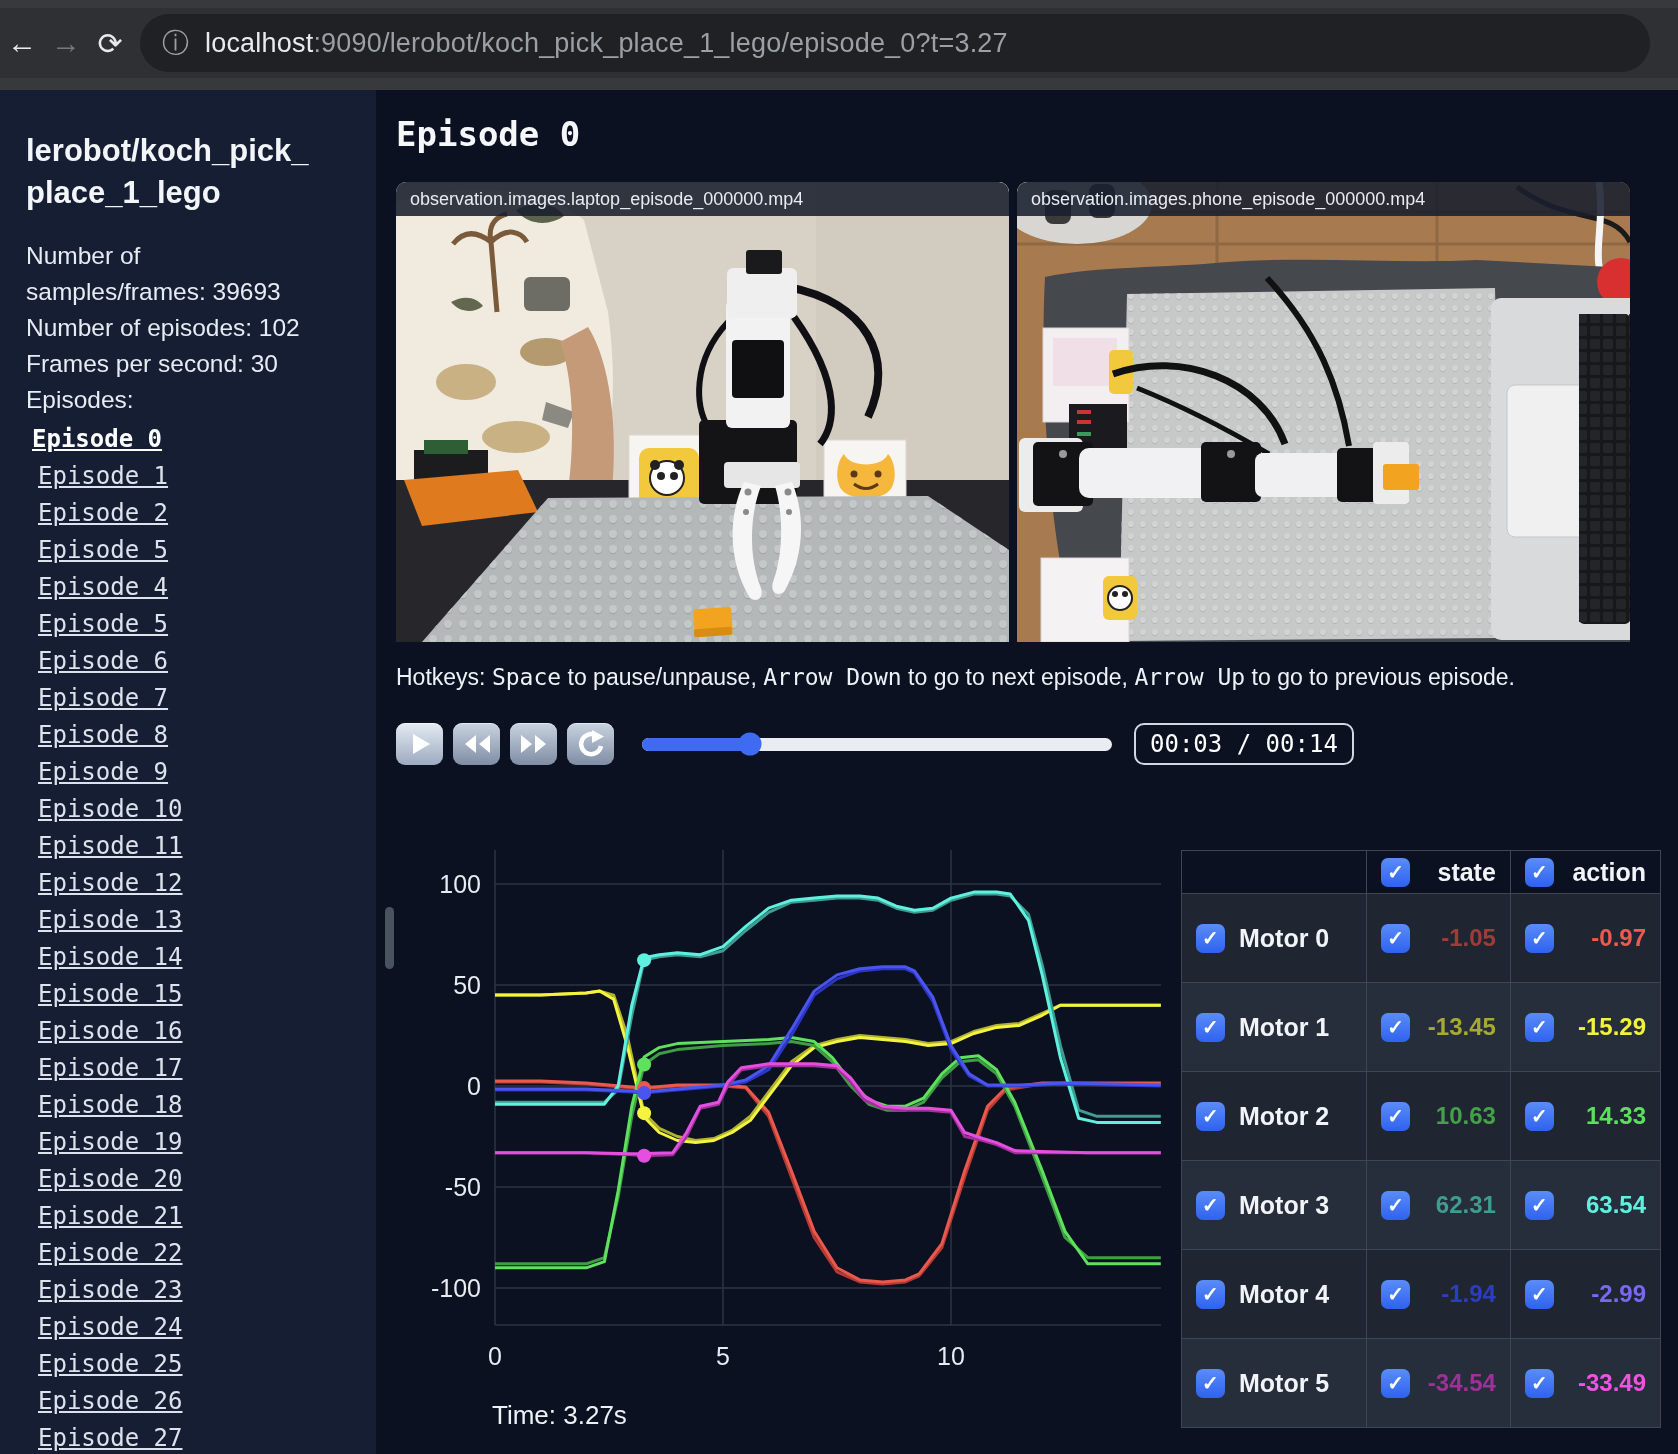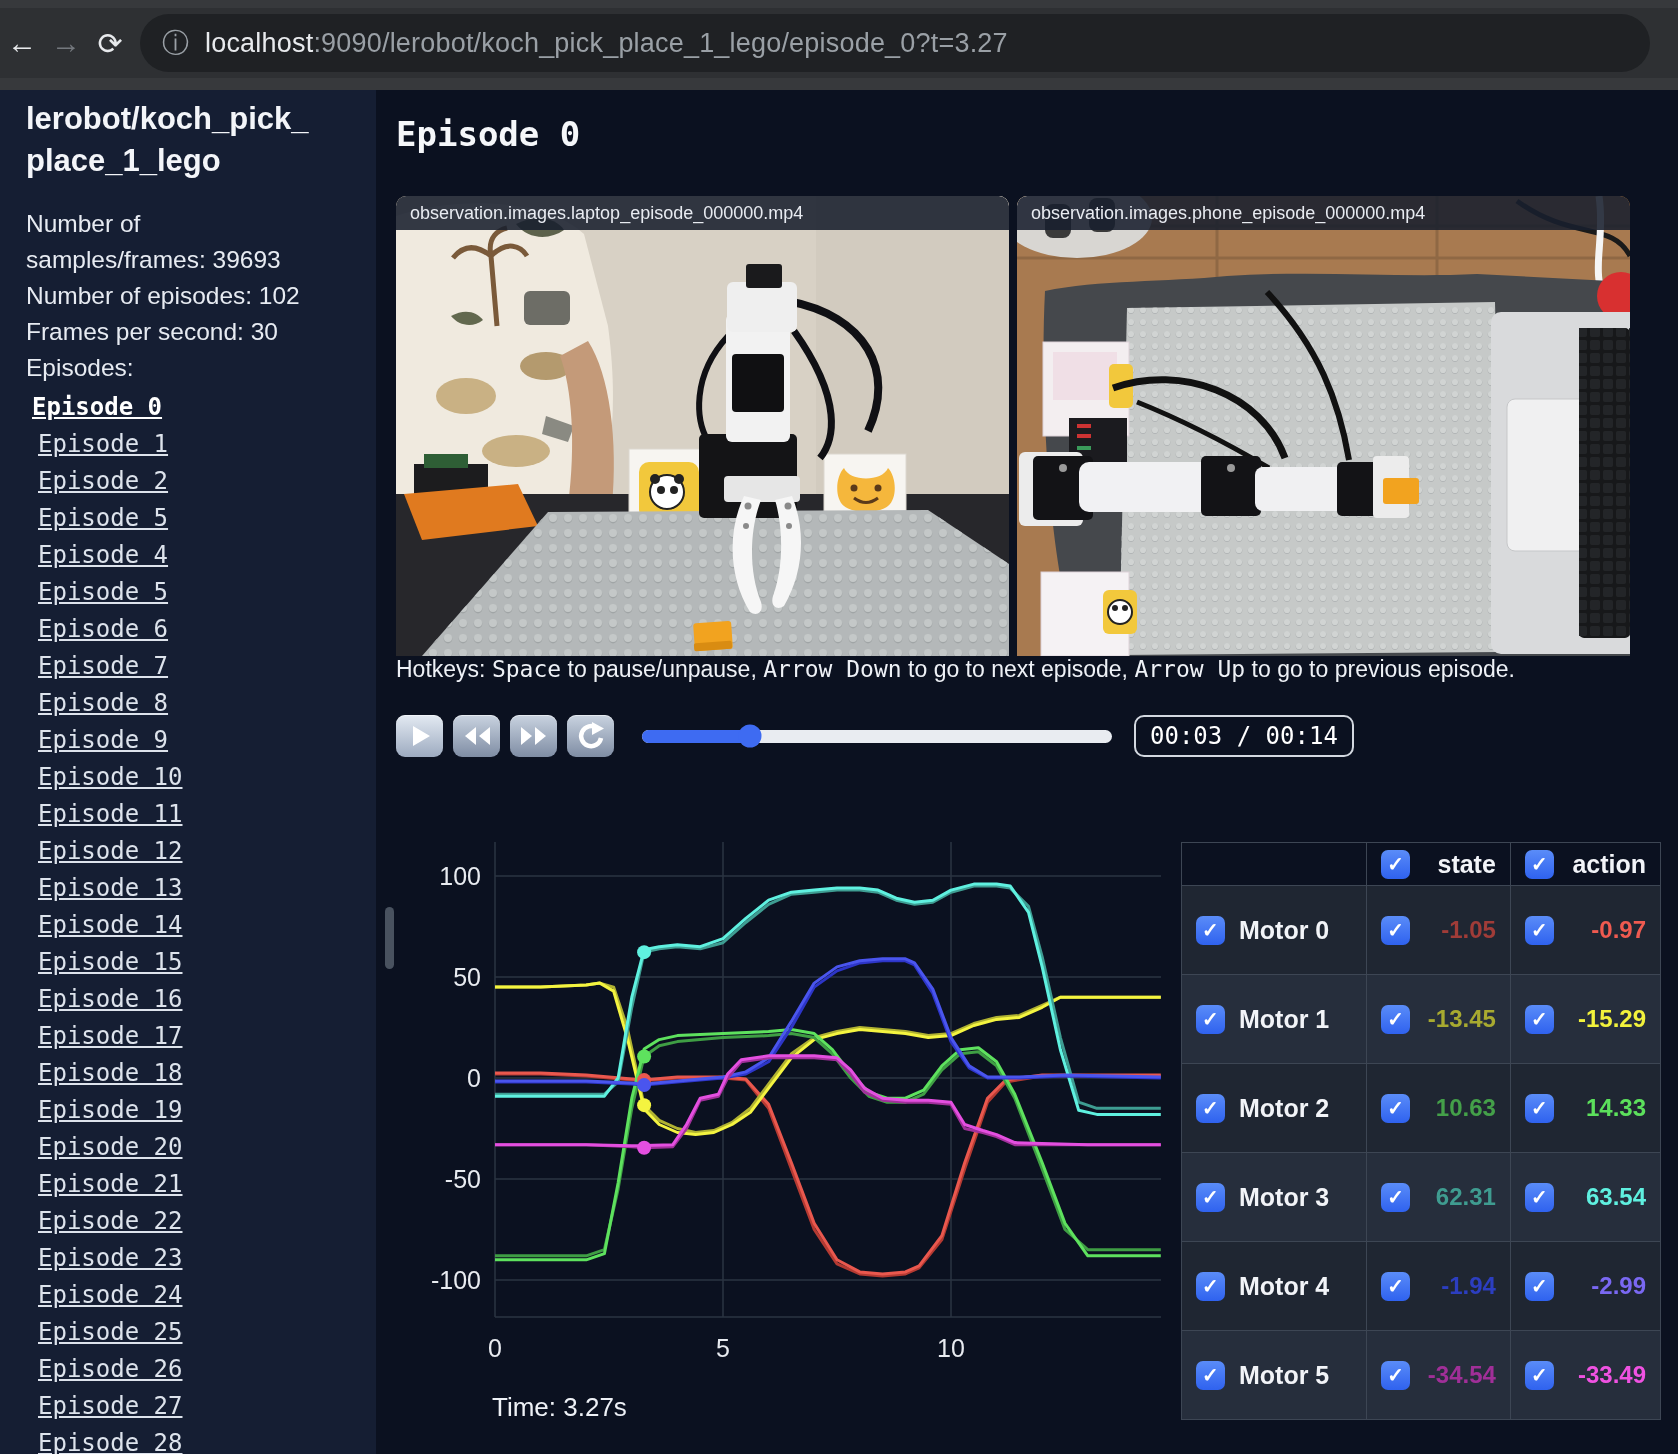--- a/index.html
+++ b/index.html
@@ -13,42 +13,42 @@
   .navbtn{width:44px;text-align:center;font-size:30px;color:#e8eaed;cursor:pointer;flex:none;}
   .navbtn.dim{color:#74787e;}
   .urlbar{flex:none;width:1510px;height:58px;margin-left:8px;background:#1f2124;border-radius:29px;display:flex;align-items:center;padding:0 22px;box-sizing:border-box;}
   .urlbar .info{font-size:27px;color:#9aa0a6;margin-right:16px;}
   .urltext{font-size:27px;letter-spacing:.2px;white-space:nowrap;}
   .urltext .host{color:#e8eaed;}
   .urltext .rest{color:#9aa0a6;}
 
   
   .app{display:flex;height:1364px;position:relative;}
-  .sidebar{flex:none;width:376px;background:#151e33;box-sizing:border-box;padding:8px 26px 0 26px;overflow:hidden;}
+  .sidebar{flex:none;width:376px;background:#151e33;box-sizing:border-box;padding:40px 26px 0 26px;overflow:hidden;}
   .main{flex:1;background:#0b1120;box-sizing:border-box;padding:18px 0 0 20px;overflow:hidden;position:relative;}
   .scrollthumb{position:absolute;left:385px;top:817px;width:9px;height:62px;border-radius:5px;background:#49525f;}
 
   
   .ds-title{color:#f3f5f9;font-weight:bold;font-size:31px;line-height:1.36;word-break:break-all;width:300px;}
   .ds-info{margin-top:24px;color:#e7ebf2;font-size:24.5px;line-height:1.47;width:300px;}
   .ep-list{margin-top:2px;display:flex;flex-direction:column;}
   a.ep{font-family:"DejaVu Sans Mono",monospace;font-size:24px;color:#dde3ec;text-decoration:underline;margin:4.5px 0 4.5px 12px;width:max-content;}
   a.ep.active{font-weight:bold;color:#ffffff;margin-left:6px;}
 
   
   h1.page-title{margin:6px 0 0 0;color:#f5f7fa;font-size:34px;font-family:"DejaVu Sans Mono",monospace;font-weight:bold;height:46px;}
 
   
-  .videos{display:flex;gap:8px;margin-top:36px;}
+  .videos{display:flex;gap:8px;margin-top:22px;}
   .vid{position:relative;width:613px;height:460px;border-radius:10px 10px 0 0;overflow:hidden;background:#000;flex:none;}
   .vid .cap{position:absolute;left:0;top:0;right:0;height:34px;background:rgba(24,31,45,.88);color:#e8ebf1;font-size:18px;line-height:34px;padding-left:14px;border-radius:10px 10px 0 0;z-index:2;white-space:nowrap;}
   .vid svg{display:block;}
 
   
-  .hotkeys{color:#eef1f6;font-size:23px;height:30px;}
+  .hotkeys{margin-top:22px;color:#eef1f6;font-size:23px;height:30px;}
   .hotkeys .k{font-family:"DejaVu Sans Mono",monospace;font-size:23px;}
 
   
   .controls{display:flex;align-items:center;margin-top:26px;height:48px;}
   .pbtn{width:47px;height:42px;border-radius:9px;border:none;margin-right:10px;cursor:pointer;background:linear-gradient(#c9d3e0,#7f8da4);display:flex;align-items:center;justify-content:center;box-shadow:inset 0 1px 0 rgba(255,255,255,.5);flex:none;}
   .pbtn.lit{background:linear-gradient(#e3eaf2,#9dabc0);}
   .slider{position:relative;width:470px;height:13px;border-radius:7px;background:#e9ecf1;margin-left:18px;flex:none;}
   .slider .fill{position:absolute;left:0;top:0;bottom:0;border-radius:7px;background:#3e6bf2;}
   .slider .thumb{position:absolute;top:50%;width:23px;height:23px;border-radius:50%;background:#3e6bf2;transform:translate(-50%,-50%);}
   .timebox{margin-left:22px;border:2px solid #d3d8e0;border-radius:10px;color:#ffffff;font-size:24px;padding:5px 14px;font-family:"DejaVu Sans Mono",monospace;white-space:nowrap;}

